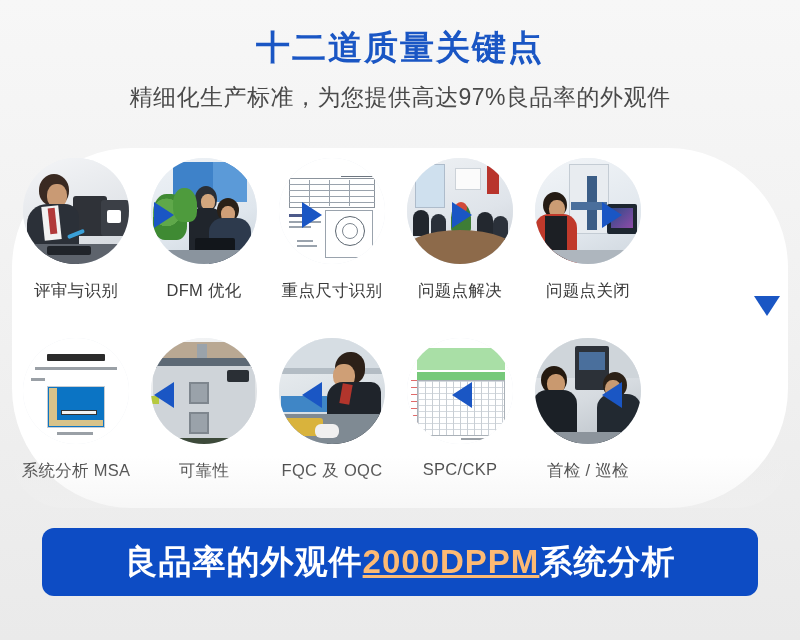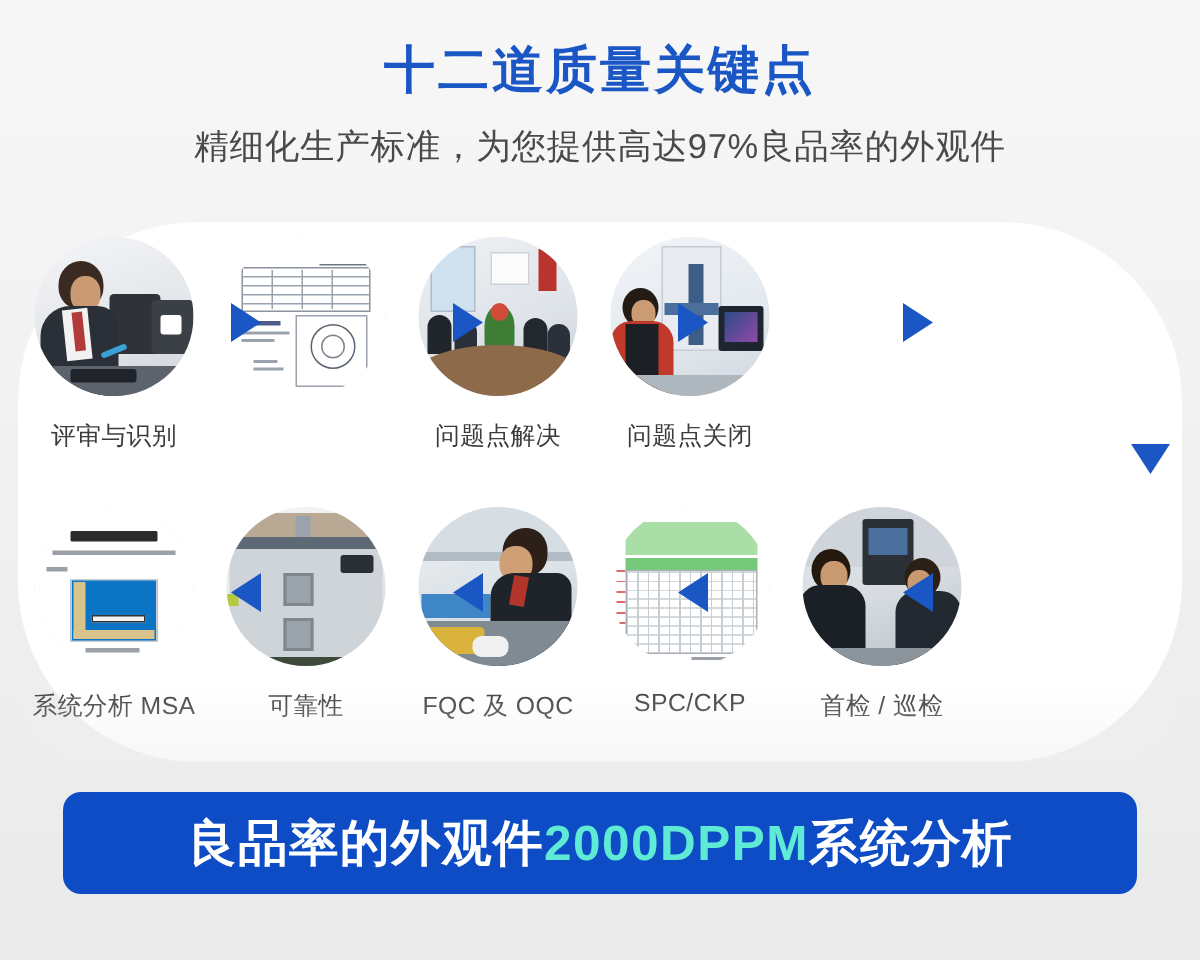--- a/index.html
+++ b/index.html
@@ -150,21 +150,21 @@
     align-items: center;
     justify-content: center;
   }
   .banner-text {
     font-size: 33px;
     font-weight: bold;
     color: #ffffff;
     letter-spacing: 1px;
     white-space: nowrap;
   }
-  .banner-text .hl { color: #5eead4; }
+  .banner-text .hl { color: #fdba74; text-decoration: underline; }
 
   
   .ph { position: absolute; inset: 0; }
   .ph i { position: absolute; display: block; }
 
   
   .p1 { background: linear-gradient(160deg,#f4f5f7 0%,#e3e6ea 55%,#cfd4da 100%); }
   .p1 .head { left: 16px; top: 16px; width: 30px; height: 32px; border-radius: 50% 50% 45% 45%; background: #3a2a22; }
   .p1 .face { left: 24px; top: 26px; width: 20px; height: 24px; border-radius: 46%; background: #c99a74; }
   .p1 .body { left: 4px; top: 46px; width: 52px; height: 62px; border-radius: 20px 14px 0 0; background: #2b3038; }
@@ -320,20 +320,39 @@
             <i class="shirt"></i>
               <i class="tie"></i>
             <i class="desk"></i>
               <i class="kb"></i>
               <i class="pen"></i>
           </div>
         </div>
         <div class="step-label">评审与识别</div>
       </div>
 
+      <div class="step">
+        <div class="circle">
+          <div class="ph p2">
+            <i class="wall"></i>
+              <i class="wall2"></i>
+            <i class="pA"></i>
+              <i class="pAf"></i>
+              <i class="pAb"></i>
+            <i class="pB"></i>
+              <i class="pBf"></i>
+              <i class="pBb"></i>
+            <i class="plant"></i>
+              <i class="plant2"></i>
+            <i class="lap"></i>
+              <i class="tbl"></i>
+          </div>
+        </div>
+        <div class="step-label">DFM 优化</div>
+      </div>
 
       <div class="step">
         <div class="circle">
           <div class="ph p3">
             <i class="sketch"></i>
             <i class="tbl-h"></i>
             <i class="gl" style="top:26px"></i>
               <i class="gl" style="top:32px"></i>
             <i class="gl" style="top:38px"></i>
               <i class="gl" style="top:44px"></i>
@@ -343,20 +362,21 @@
             <i class="t1"></i>
               <i class="t2"></i>
               <i class="t3"></i>
             <i class="t4"></i>
               <i class="t5"></i>
             <i class="box"></i>
               <i class="circ"></i>
               <i class="circ2"></i>
           </div>
         </div>
+        <div class="step-label">重点尺寸识别</div>
       </div>
 
       <div class="step">
         <div class="circle">
           <div class="ph p5">
             <i class="win"></i>
               <i class="wb"></i>
               <i class="ban"></i>
             <i class="pp1"></i>
               <i class="pp2"></i>

